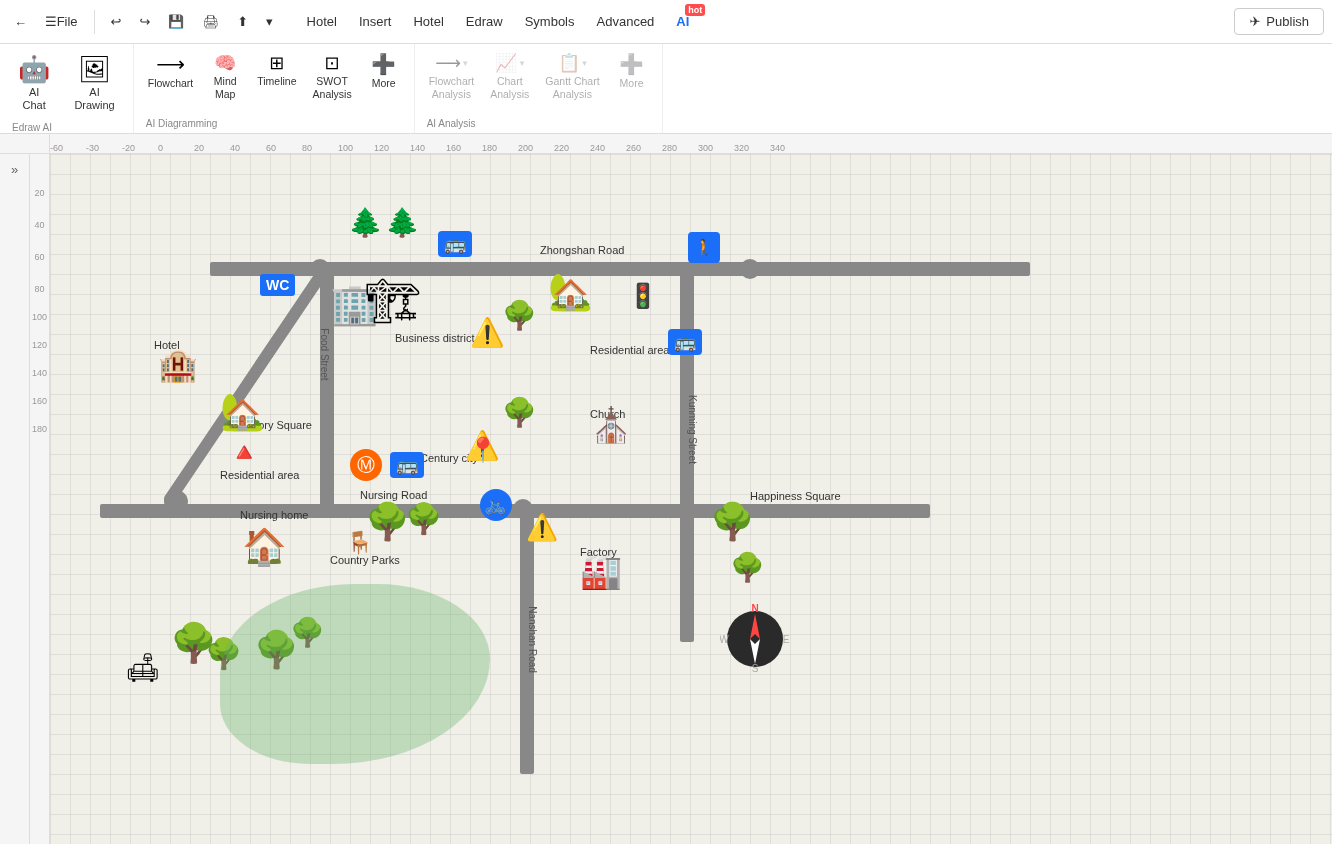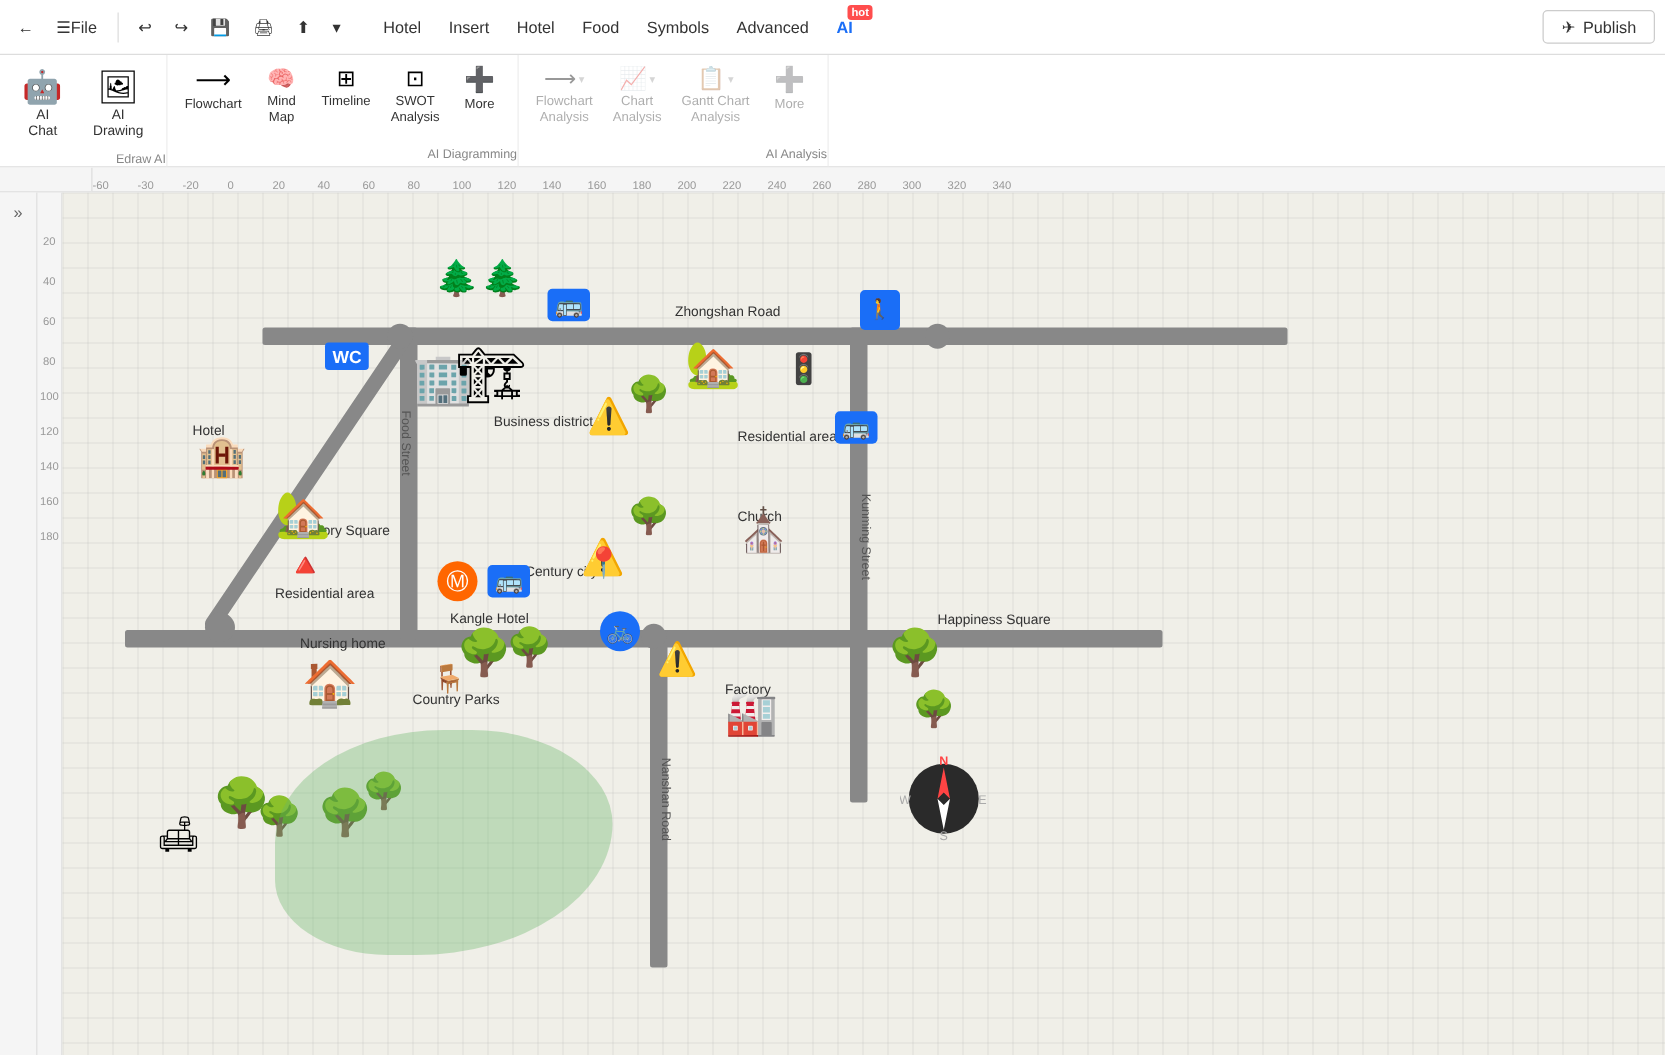--- a/index.html
+++ b/index.html
@@ -56,21 +56,21 @@
       border-right: 1px solid #eee;
     }
     .ribbon-section-items {
       display: flex;
       align-items: flex-start;
       padding: 6px 8px 2px 8px;
       gap: 4px;
       flex: 1;
     }
     .ribbon-section-label {
-      text-align: right;
+      text-align: left;
       font-size: 10px;
       color: #888;
       padding: 2px 0 4px 12px;
     }
     .ribbon-item {
       display: flex; flex-direction: column; align-items: center;
       justify-content: flex-start;
       padding: 4px 6px; border-radius: 4px; cursor: pointer;
       min-width: 44px; gap: 3px;
     }
@@ -97,21 +97,20 @@
     }
     #left-sidebar span { font-size: 13px; color: #666; }
 
     
     #ruler-top {
       height: 20px; background: #f5f5f5; border-bottom: 1px solid #ddd;
       display: flex; align-items: center;
       font-size: 10px; color: #999;
       overflow: hidden;
       margin-left: 30px;
-      padding-left: 24px;
     }
 
     #main-area {
       flex: 1;
       display: flex;
       flex-direction: column;
     }
 
     #canvas-wrapper {
       flex: 1;
@@ -287,21 +286,21 @@
   <button class="topbar-btn">↪</button>
   <button class="topbar-btn">💾</button>
   <button class="topbar-btn">🖨</button>
   <button class="topbar-btn">⬆</button>
   <button class="topbar-btn">▾</button>
 
   <div class="topbar-menu">
     <div class="topbar-menu-item">Hotel</div>
     <div class="topbar-menu-item">Insert</div>
     <div class="topbar-menu-item">Hotel</div>
-    <div class="topbar-menu-item">Food</div>
+    <div class="topbar-menu-item">Edraw</div>
     <div class="topbar-menu-item">Symbols</div>
     <div class="topbar-menu-item">Advanced</div>
     <div class="topbar-menu-item ai">
       <span>AI</span>
       <span class="ai-hot-badge">hot</span>
     </div>
   </div>
 
   <button class="publish-btn">
     <span>✈</span>
@@ -431,21 +430,21 @@
         <span style="margin-top:18px">160</span>
         <span style="margin-top:18px">180</span>
       </div>
 
       <div id="canvas">
 
         <div class="road-h" style="top:108px;left:160px;width:820px;"></div>
         <div class="map-label" style="top:90px;left:490px;">Zhongshan Road</div>
 
         <div class="road-h" style="top:350px;left:50px;width:830px;"></div>
-        <div class="map-label" style="top:335px;left:310px;">Kangle Hotel</div>
+        <div class="map-label" style="top:335px;left:310px;">Nursing Road</div>
 
         <div class="road-v" style="top:108px;left:270px;height:250px;"></div>
         <div class="road-label-v" style="top:195px;left:248px;">Food Street</div>
 
         <div class="road-v" style="top:108px;left:630px;height:380px;"></div>
         <div class="road-label-v" style="top:270px;left:608px;">Kunming Street</div>
 
         <div class="road-v" style="top:350px;left:470px;height:270px;"></div>
         <div class="road-label-v" style="top:480px;left:449px;">Nanshan Road</div>
 

